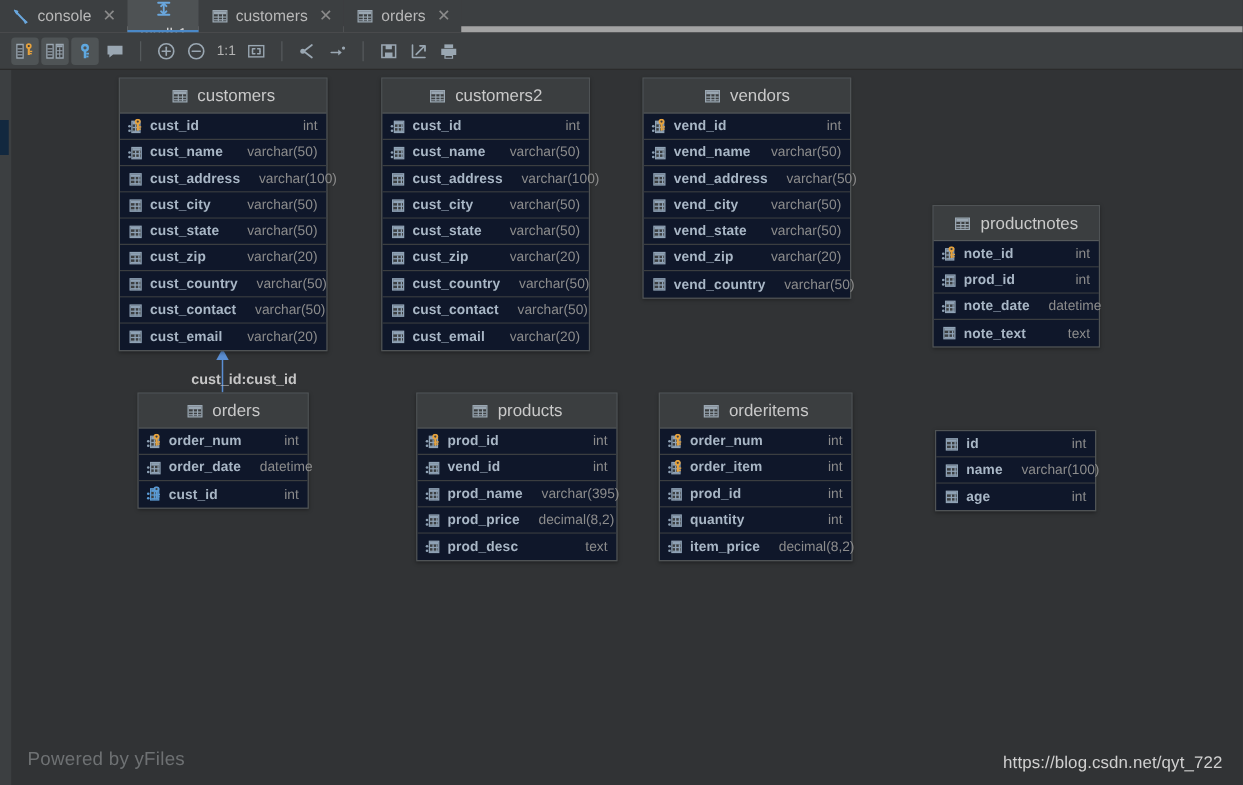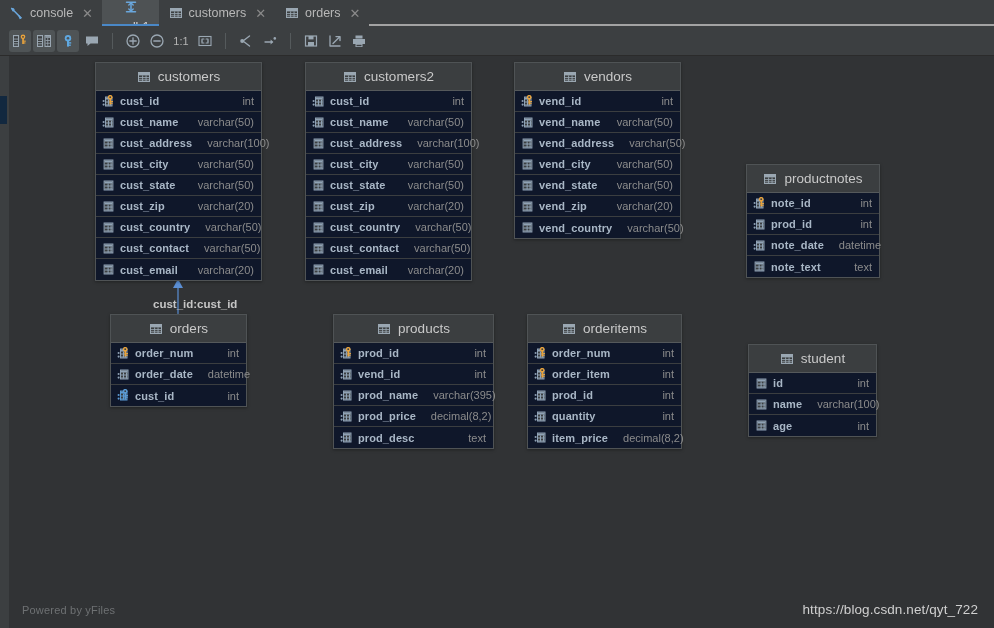--- a/index.html
+++ b/index.html
@@ -8,21 +8,21 @@
     background:#3c3f41;
     font-family:"Liberation Sans", sans-serif;
     color:#bbbbbb;
     -webkit-font-smoothing:antialiased;
   }
 
   
   #tabbar{
     position:absolute; left:0; top:0; width:994px; height:26px;
     background:#3c3f41; display:flex; align-items:stretch;
-    border-bottom:2px solid #a3a3a3;
+    border-bottom:5px solid #a3a3a3;
   }
   .tab{
     display:flex; align-items:center; gap:6px;
     padding:0 9px 0 10px; height:26px; position:relative;
     font-size:12.5px; color:#b8b8b8; cursor:default;
     background:#3c3f41;
   }
   .tab.active{ background:#4e5254; color:#d6d6d6;flex-direction:column; }
   .tab.active::after{
     content:""; position:absolute; left:0; right:0; bottom:0; height:2px;
@@ -94,21 +94,21 @@
   .ico{ width:13px; height:13px; flex:0 0 13px; display:block; }
 
   
   .edge-label{
     position:absolute; font-size:11.5px; color:#c6c6c6; white-space:nowrap;
   }
 
   
   #powered{
     position:absolute; left:22px; bottom:12px;
-    font-size:11px; color:#6e7173; letter-spacing:.2px;
+    font-size:15px; color:#6e7173; letter-spacing:.2px;
   }
   #watermark{
     position:absolute; right:16px; bottom:11px;
     font-size:13.5px; color:#d0d0d0; letter-spacing:.1px;text-align:right;
   }
 </style>
 </head>
 <body>
 
 <div id="tabbar">
@@ -1148,34 +1148,20 @@
                 <rect x="4" y="6.5" width="6.5" height="1" fill="#8fa2b5"></rect>
                 <rect x="4" y="9.5" width="6.5" height="1" fill="#8fa2b5"></rect>
               </svg>
             </span>
             <span class="col-name">item_price</span>
             <span class="col-type">decimal(8,2)</span>
           </div>
         </div>
       </div>
       <div class="card" style="left: 748px; top: 288px; width: 129px;">
-        <div class="card-head">
-          <span style="display: inline-flex;">
-            <svg width="14" height="14" viewBox="0 0 14 14">
-              <rect x="1" y="2" width="12" height="10" fill="#9aa7b2"></rect>
-              <rect x="2" y="3" width="10" height="8" fill="#3b3e40"></rect>
-              <rect x="2" y="3" width="10" height="2.4" fill="#9aa7b2"></rect>
-              <rect x="5.2" y="5.4" width="0.9" height="5.6" fill="#9aa7b2"></rect>
-              <rect x="8.6" y="5.4" width="0.9" height="5.6" fill="#9aa7b2"></rect>
-              <rect x="2" y="7.2" width="10" height="0.9" fill="#9aa7b2"></rect>
-              <rect x="2" y="9.4" width="10" height="0.9" fill="#9aa7b2"></rect>
-            </svg>
-          </span>
-          <span>student</span>
-        </div>
         <div class="rows">
           <div class="row">
             <span style="display: inline-flex;">
               <svg width="13" height="13" viewBox="0 0 13 13" class="ico">
                 <rect x="1.6" y="1.5" width="9.8" height="10" fill="#8fa2b5"></rect>
                 <rect x="2.6" y="2.5" width="7.800000000000001" height="8" fill="#3b3e40"></rect>
                 <rect x="2.6" y="2.5" width="7.800000000000001" height="2" fill="#8fa2b5"></rect>
                 <rect x="5.6" y="4.5" width="1" height="6" fill="#8fa2b5"></rect>
                 <rect x="8.6" y="4.5" width="1" height="6" fill="#8fa2b5"></rect>
                 <rect x="2.6" y="6.5" width="7.800000000000001" height="1" fill="#8fa2b5"></rect>

